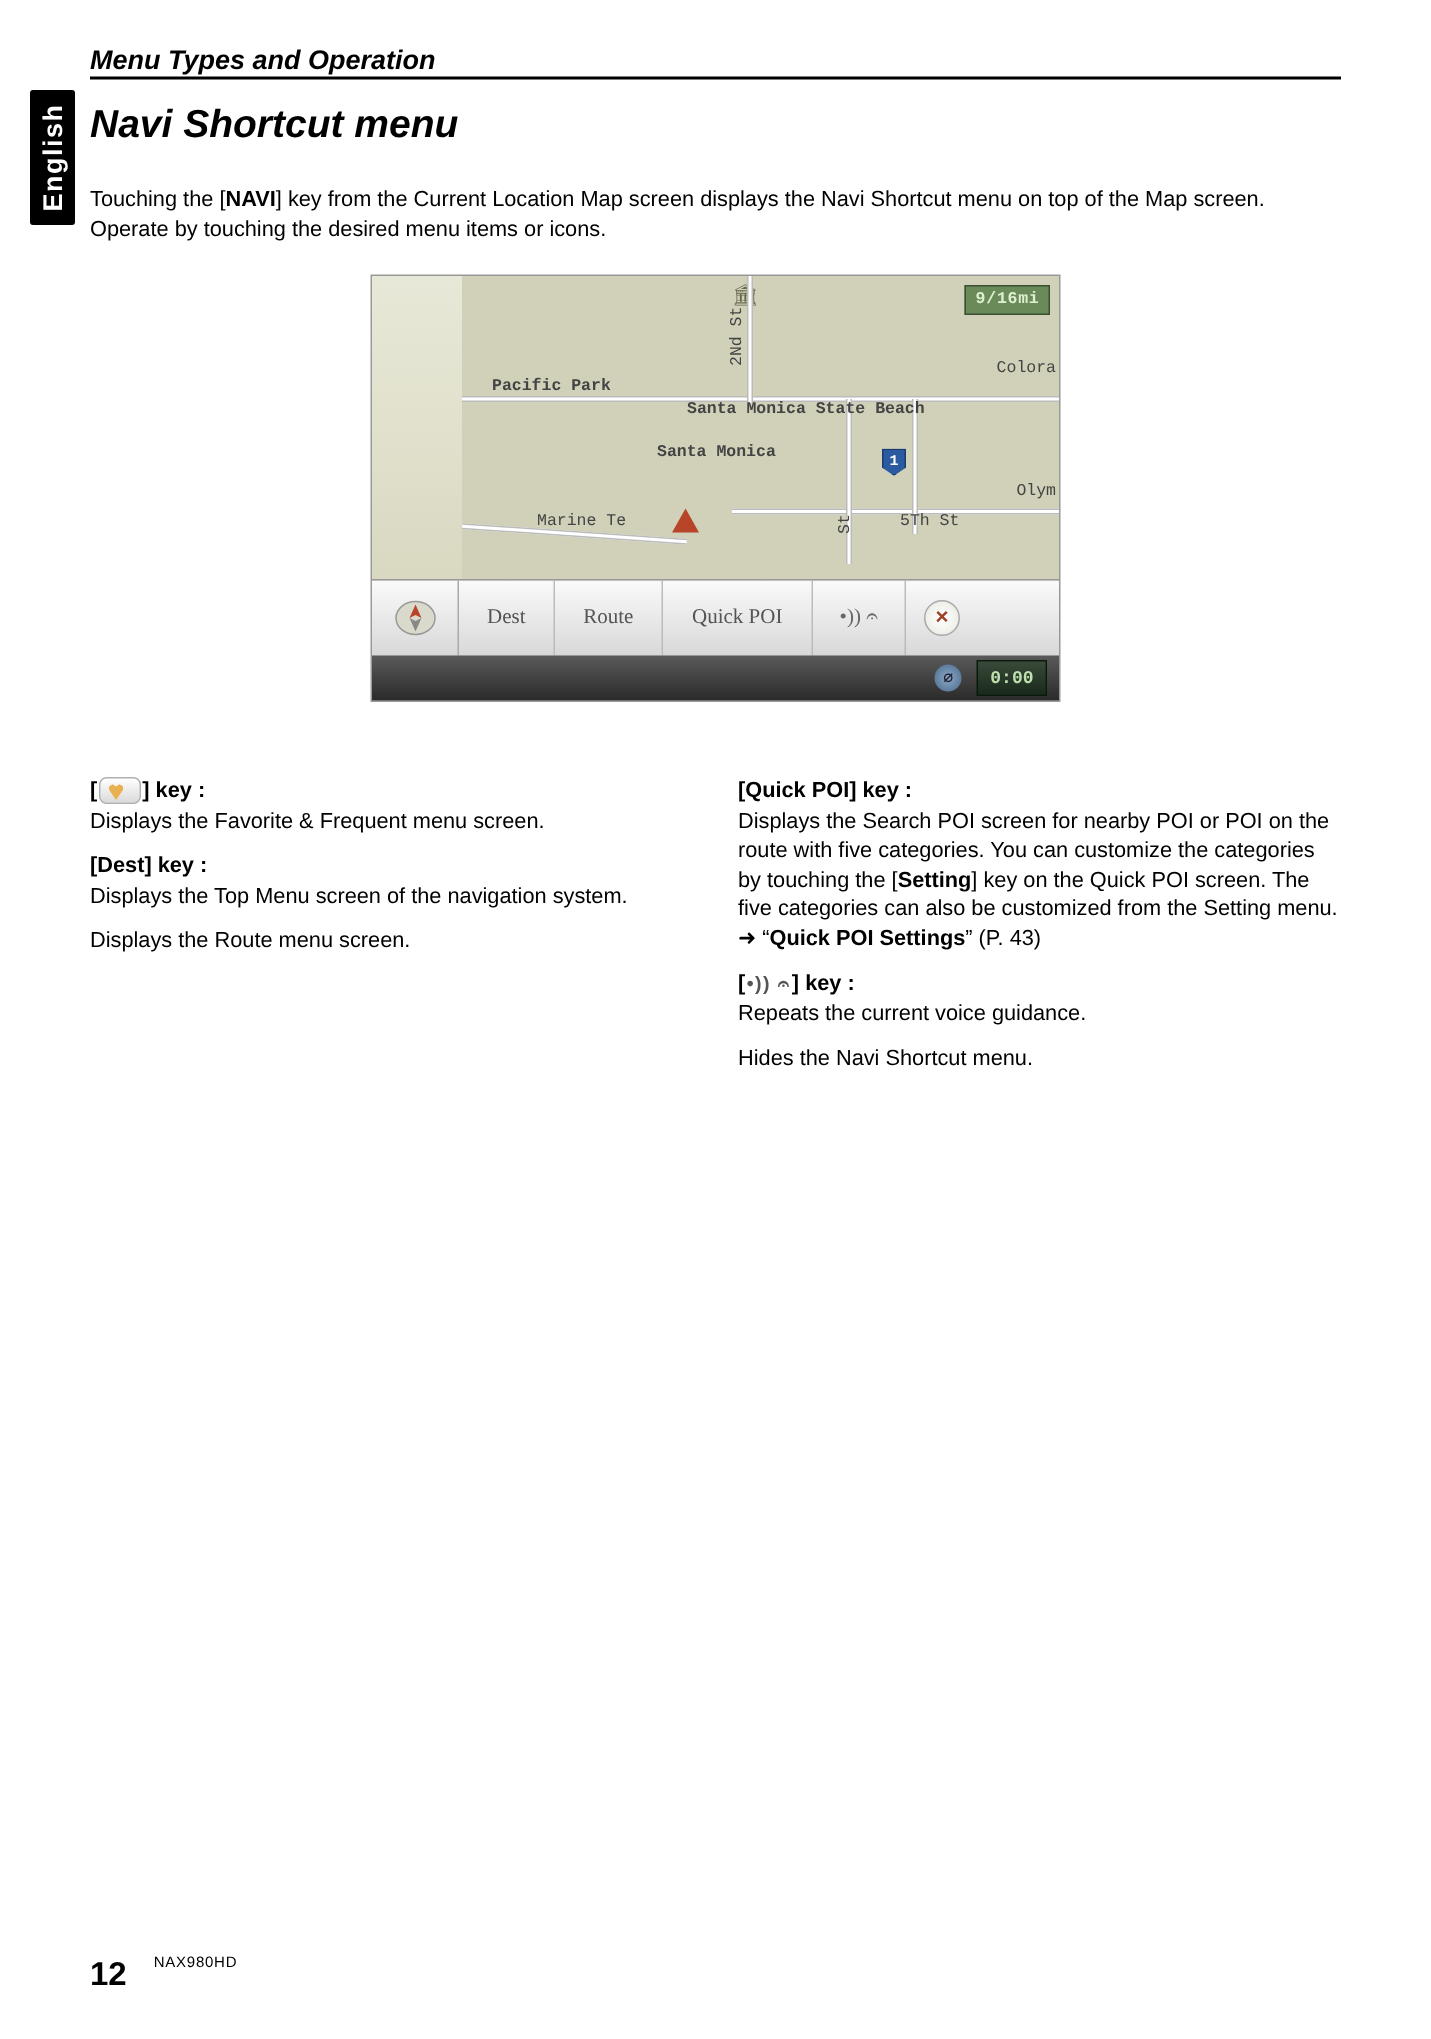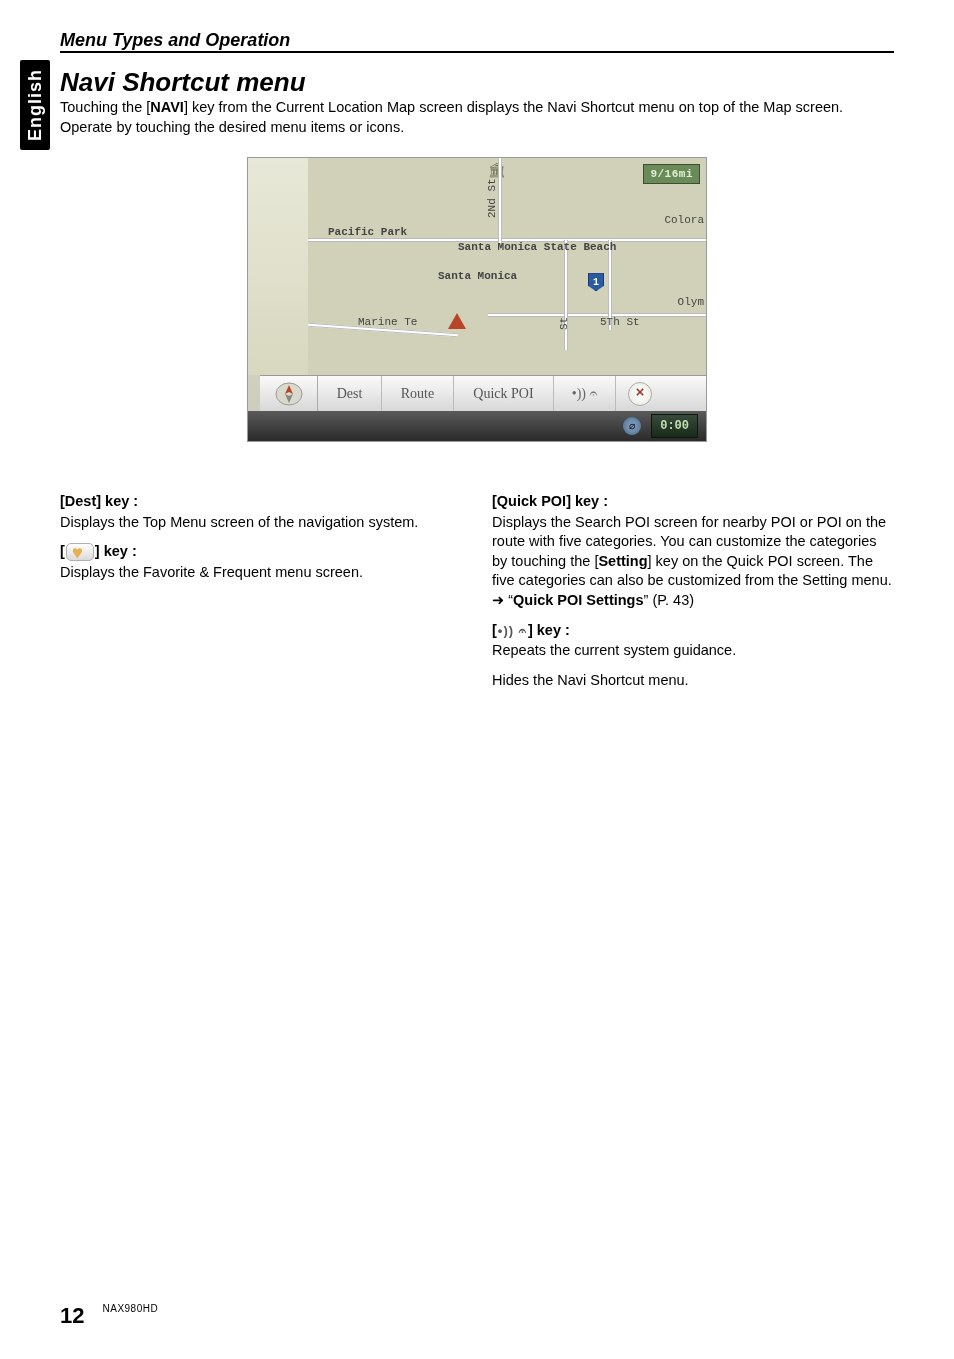--- a/index.html
+++ b/index.html
@@ -35,21 +35,21 @@
       font-weight: bold;
       font-style: italic;
       padding-bottom: 0;
       border-bottom: 2px solid #000;
       margin-bottom: 14px;
     }
     .section-title {
       font-size: 26px;
       font-weight: bold;
       font-style: italic;
-      margin-bottom: 0;
+      margin-bottom: 26px;
     }
     .intro {
       font-size: 14.5px;
       line-height: 1.35;
     }
     .screenshot-wrap {
       display: flex;
       justify-content: center;
       margin: 20px 0 50px 0;
     }
@@ -123,22 +123,22 @@
       clip-path: polygon(0 0,100% 0,100% 70%,50% 100%,0 70%);
     }
     .left-strip {
       position: absolute;
       left: 0; top: 0; bottom: 66px;
       width: 60px;
       background: linear-gradient(#e8e8d8,#d8d8c0);
     }
     .nav-bar {
       position: absolute;
-      left: 12px; right: 0; bottom: 30px;
-      height: 36px;
+      left: 0; right: 0; bottom: 30px;
+      height: 51px;
       background: linear-gradient(#fafafa,#d8d8d8);
       border-top: 1px solid #999;
       display: flex;
       align-items: stretch;
     }
     .nav-compass {
       width: 58px;
       display: flex;
       align-items: center;
       justify-content: center;
@@ -317,45 +317,46 @@
     <div class="status-bar">
       <div class="status-icon">∅</div>
       <div class="status-time">0:00</div>
     </div>
   </div>
 </div>
 
 <div class="columns">
   <div class="col">
     <div class="key-row">
+      <div class="key-label">
+        <span>[</span><span class="icon-inline icon-fav"></span><span>] key :</span>
+      </div>
+      <div class="key-desc">Displays the Favorite &amp; Frequent menu screen.</div>
+    </div>
+    <div class="key-row">
       <div class="key-label">[Dest] key :</div>
       <div class="key-desc">Displays the Top Menu screen of the navigation system.</div>
     </div>
     <div class="key-row">
-      <div class="key-label">
-        <span>[</span><span class="icon-inline icon-fav"></span><span>] key :</span>
-      </div>
-      <div class="key-desc">Displays the Favorite &amp; Frequent menu screen.</div>
-    </div>
-    <div class="key-row">
+      <div class="key-desc">Displays the Route menu screen.</div>
     </div>
   </div>
 
   <div class="col">
     <div class="key-row">
       <div class="key-label">[Quick POI] key :</div>
       <div class="key-desc">
         <span>Displays the Search POI screen for nearby POI or POI on the route with five categories. You can customize the categories by touching the [</span><strong>Setting</strong><span>] key on the Quick POI screen. The five categories can also be customized from the Setting menu. </span><span class="arrow">➜</span><span> “</span><strong>Quick POI Settings</strong><span>” (P. 43)</span>
       </div>
     </div>
     <div class="key-row">
       <div class="key-label">
         <span>[</span><span class="icon-inline icon-voice">•)) 𝄐</span><span>] key :</span>
       </div>
-      <div class="key-desc">Repeats the current system guidance.</div>
+      <div class="key-desc">Repeats the current voice guidance.</div>
     </div>
     <div class="key-row">
       <div class="key-desc">Hides the Navi Shortcut menu.</div>
     </div>
   </div>
 </div>
 
 <div class="footer">
   <span class="page-num">12</span>
   <span class="model">NAX980HD</span>

